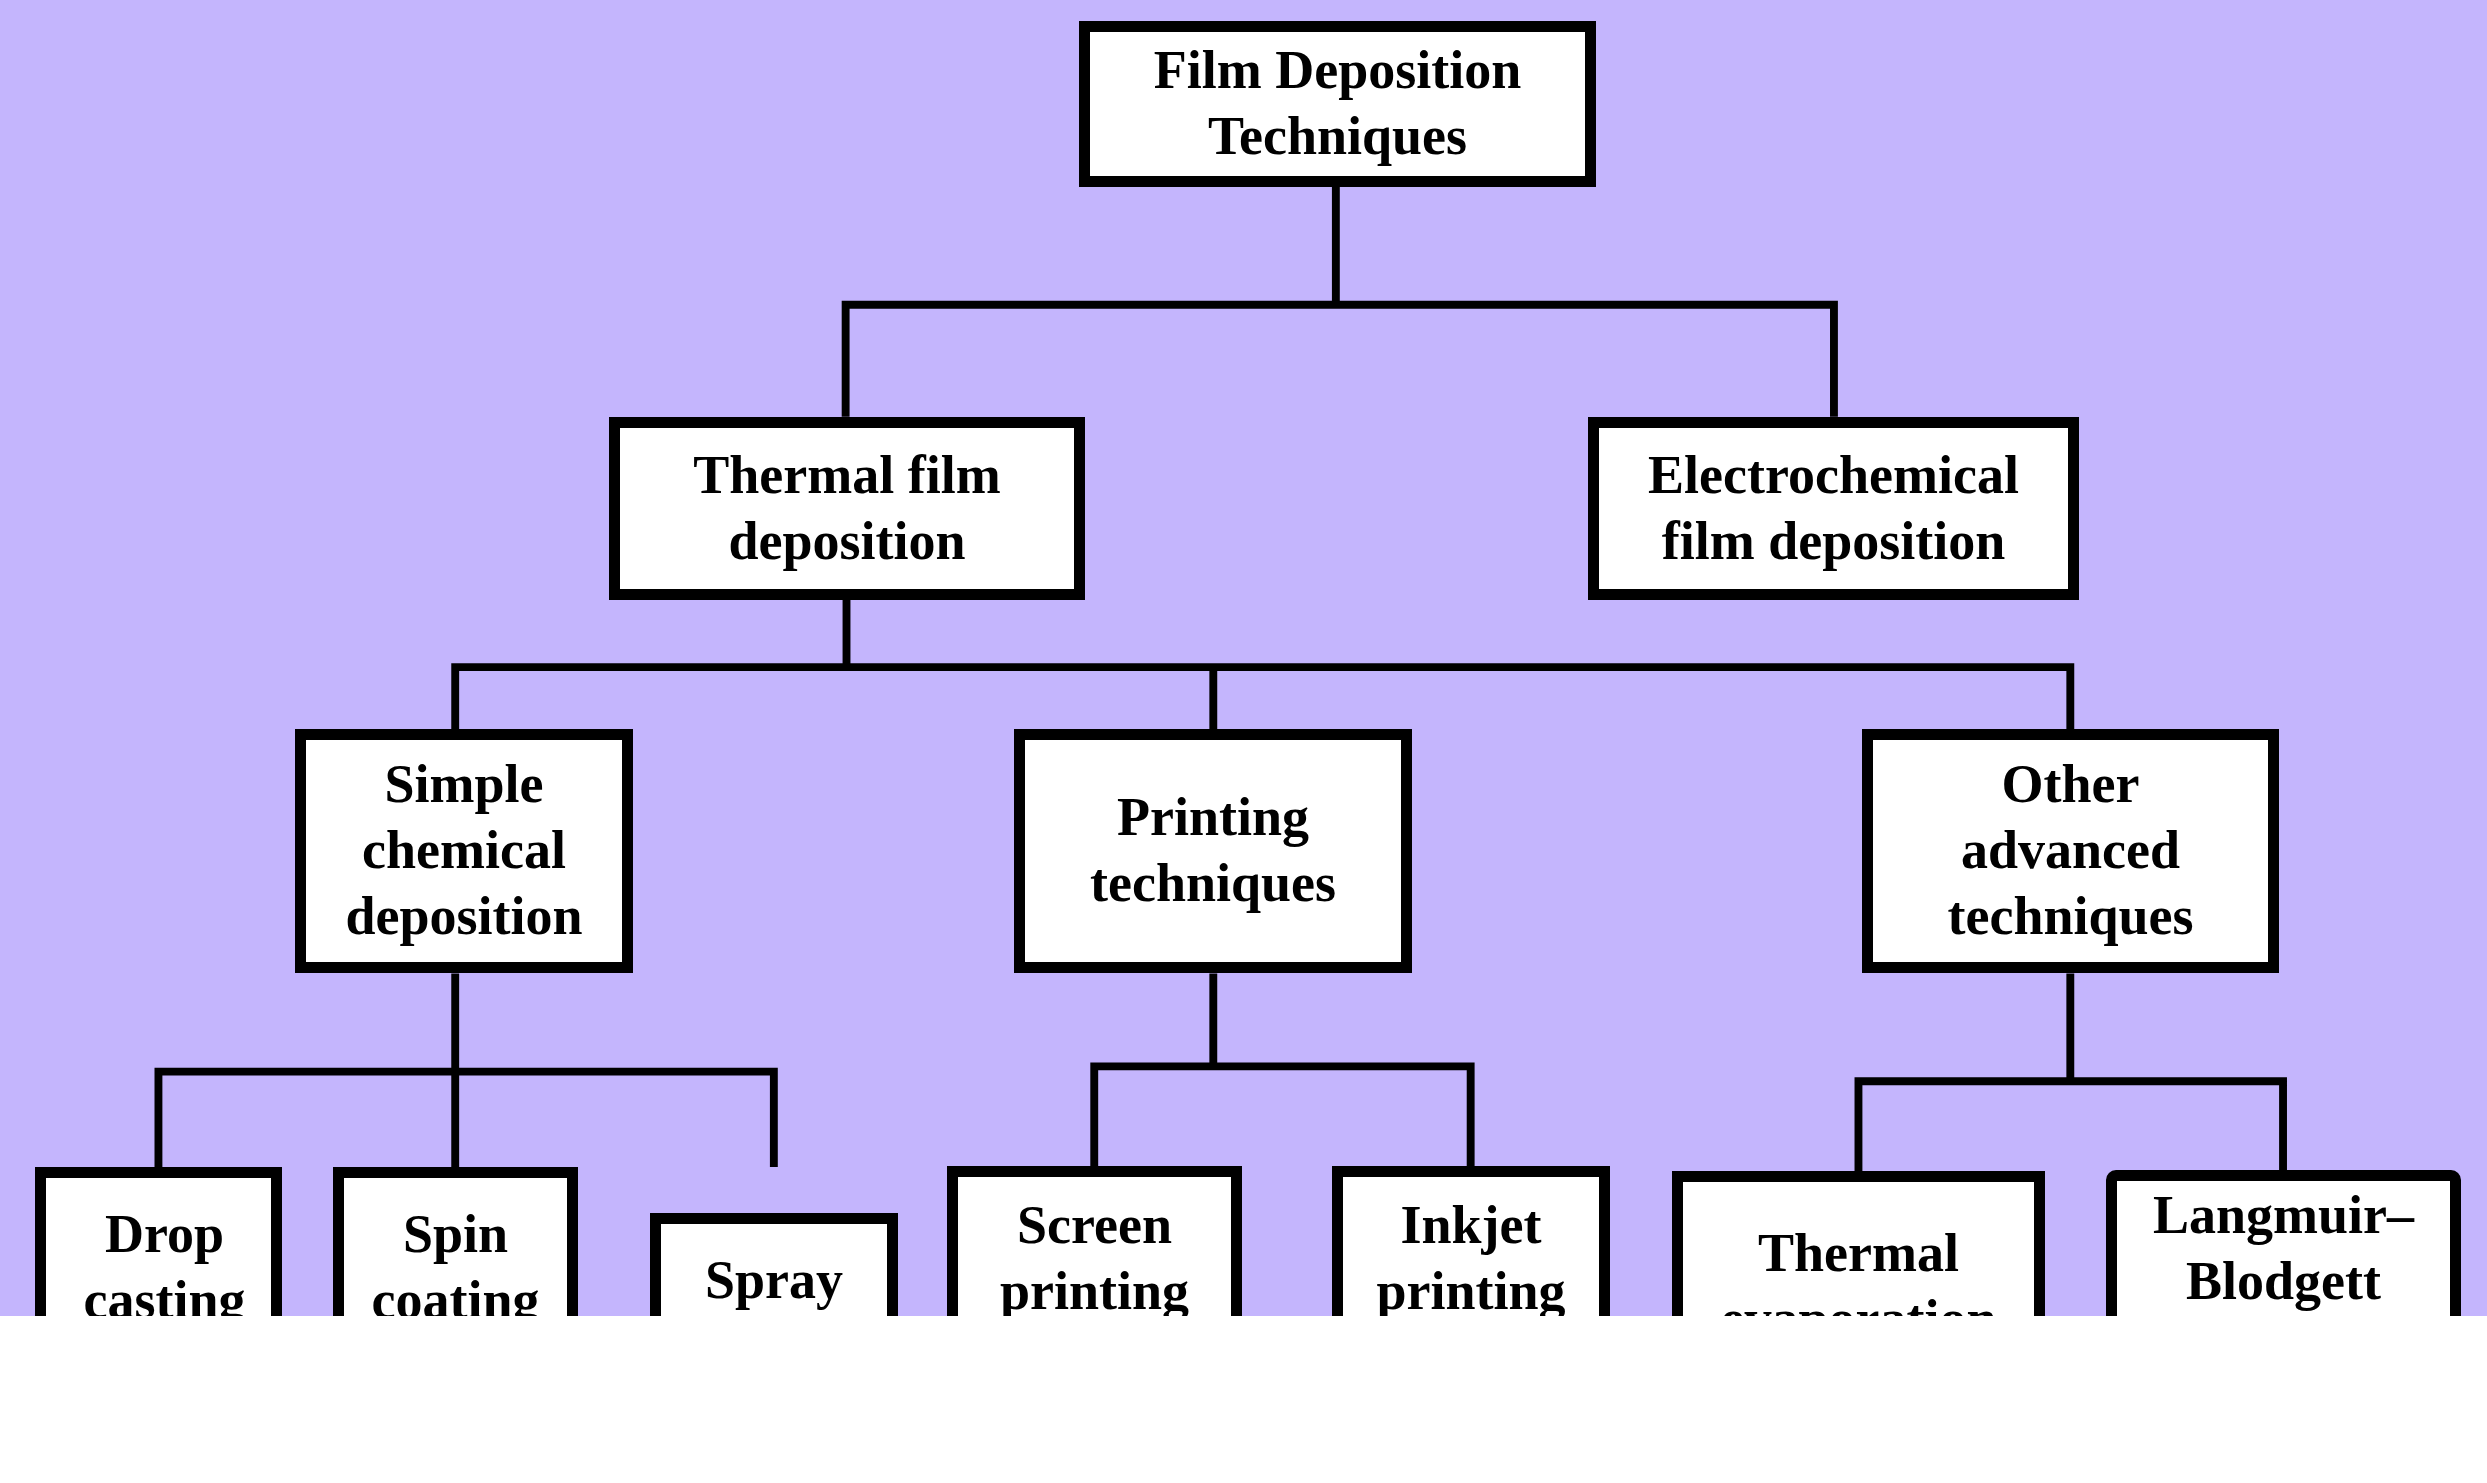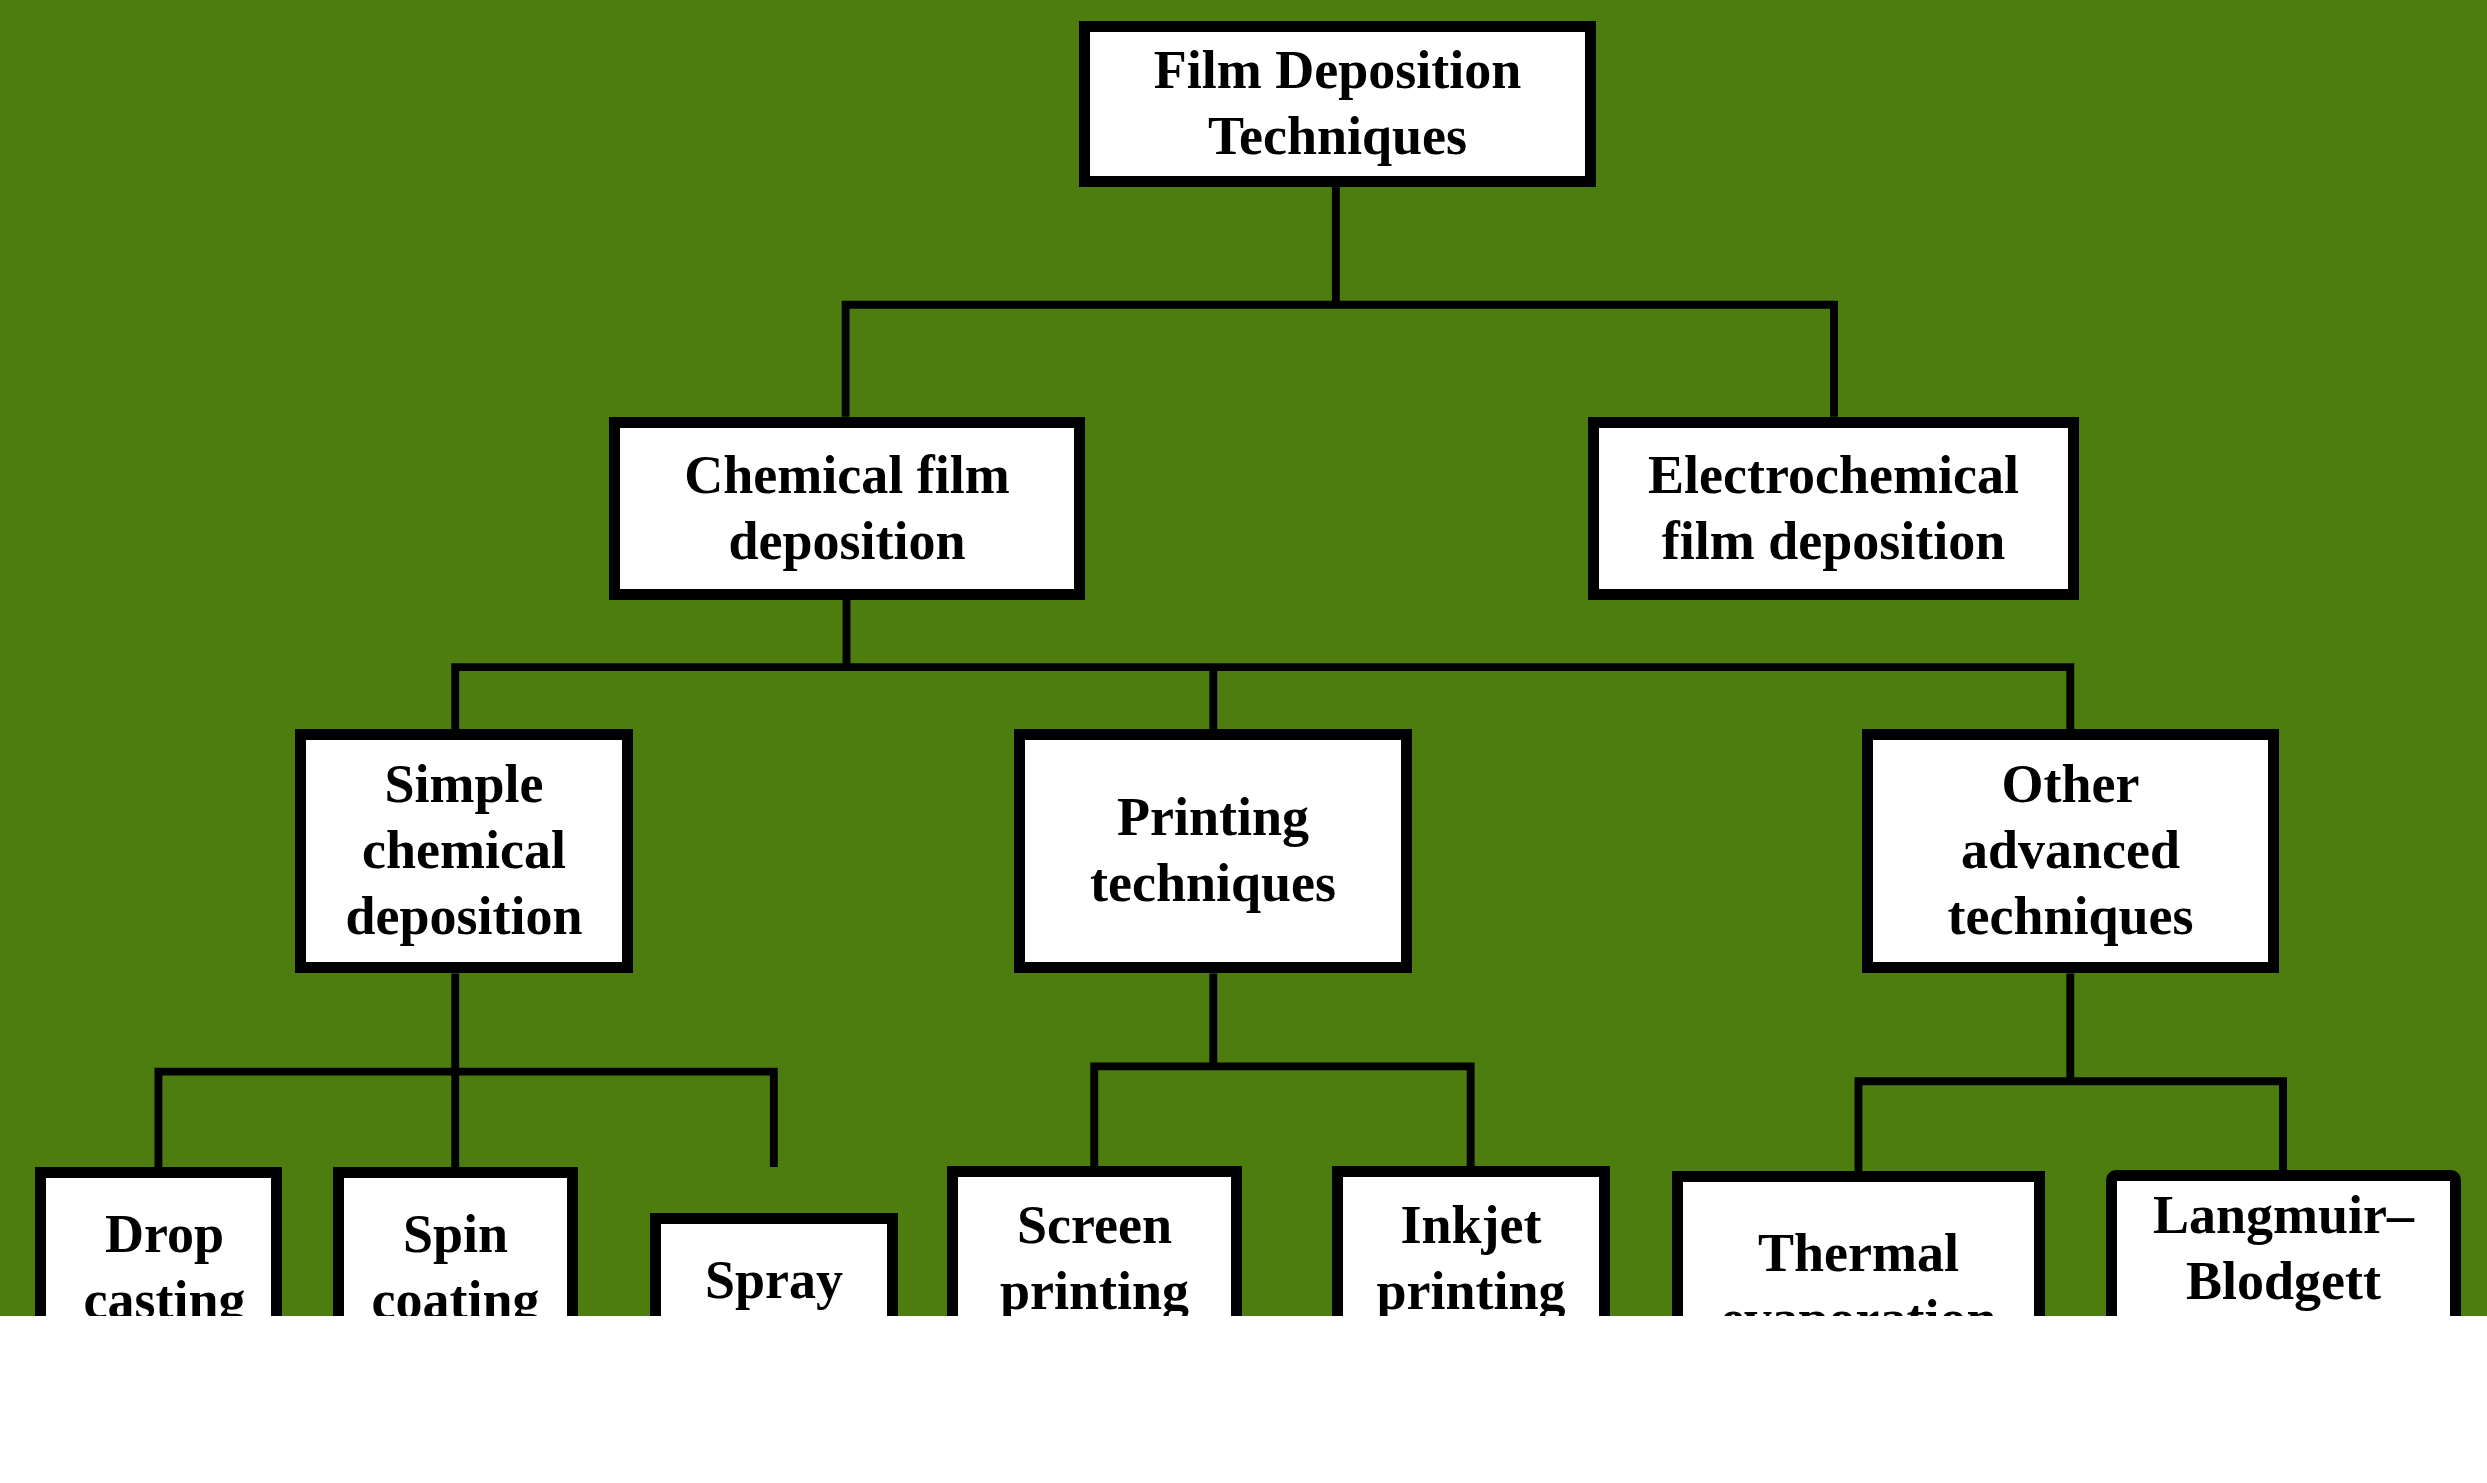--- a/index.html
+++ b/index.html
@@ -4,21 +4,21 @@
 <style>
   html, body {
     margin: 0;
     padding: 0;
     background: #ffffff;
   }
   .canvas {
     position: relative;
     width: 2487px;
     height: 1316px;
-    background: #4d7c0f;
+    background: #c4b5fd;
     font-family: "Liberation Serif", "DejaVu Serif", serif;
     overflow: hidden;
   }
   .connectors {
     position: absolute;
     left: 0;
     top: 0;
     width: 2487px;
     height: 1484px;
   }
@@ -53,21 +53,21 @@
     <path d="M520 1112 L520 1333 M181 1333 L181 1224 L884 1224 L884 1333" fill="none" stroke="#000000" stroke-width="9"></path>
 
     <path d="M1386 1112 L1386 1218 M1250 1333 L1250 1218 L1680 1218 L1680 1333" fill="none" stroke="#000000" stroke-width="9"></path>
 
     <path d="M2365 1112 L2365 1235 M2123 1340 L2123 1235 L2608 1235 L2608 1339" fill="none" stroke="#000000" stroke-width="9"></path>
   </svg>
 
   <div class="node" style="left:1079px; top:21px; width:517px; height:166px;">Film Deposition
 Techniques</div>
 
-  <div class="node" style="left:609px; top:417px; width:476px; height:183px;">Chemical film
+  <div class="node" style="left:609px; top:417px; width:476px; height:183px;">Thermal film
 deposition</div>
 
   <div class="node" style="left:1588px; top:417px; width:491px; height:183px;">Electrochemical
 film deposition</div>
 
   <div class="node" style="left:295px; top:729px; width:338px; height:244px;">Simple
 chemical
 deposition</div>
 
   <div class="node" style="left:1014px; top:729px; width:398px; height:244px;">Printing

